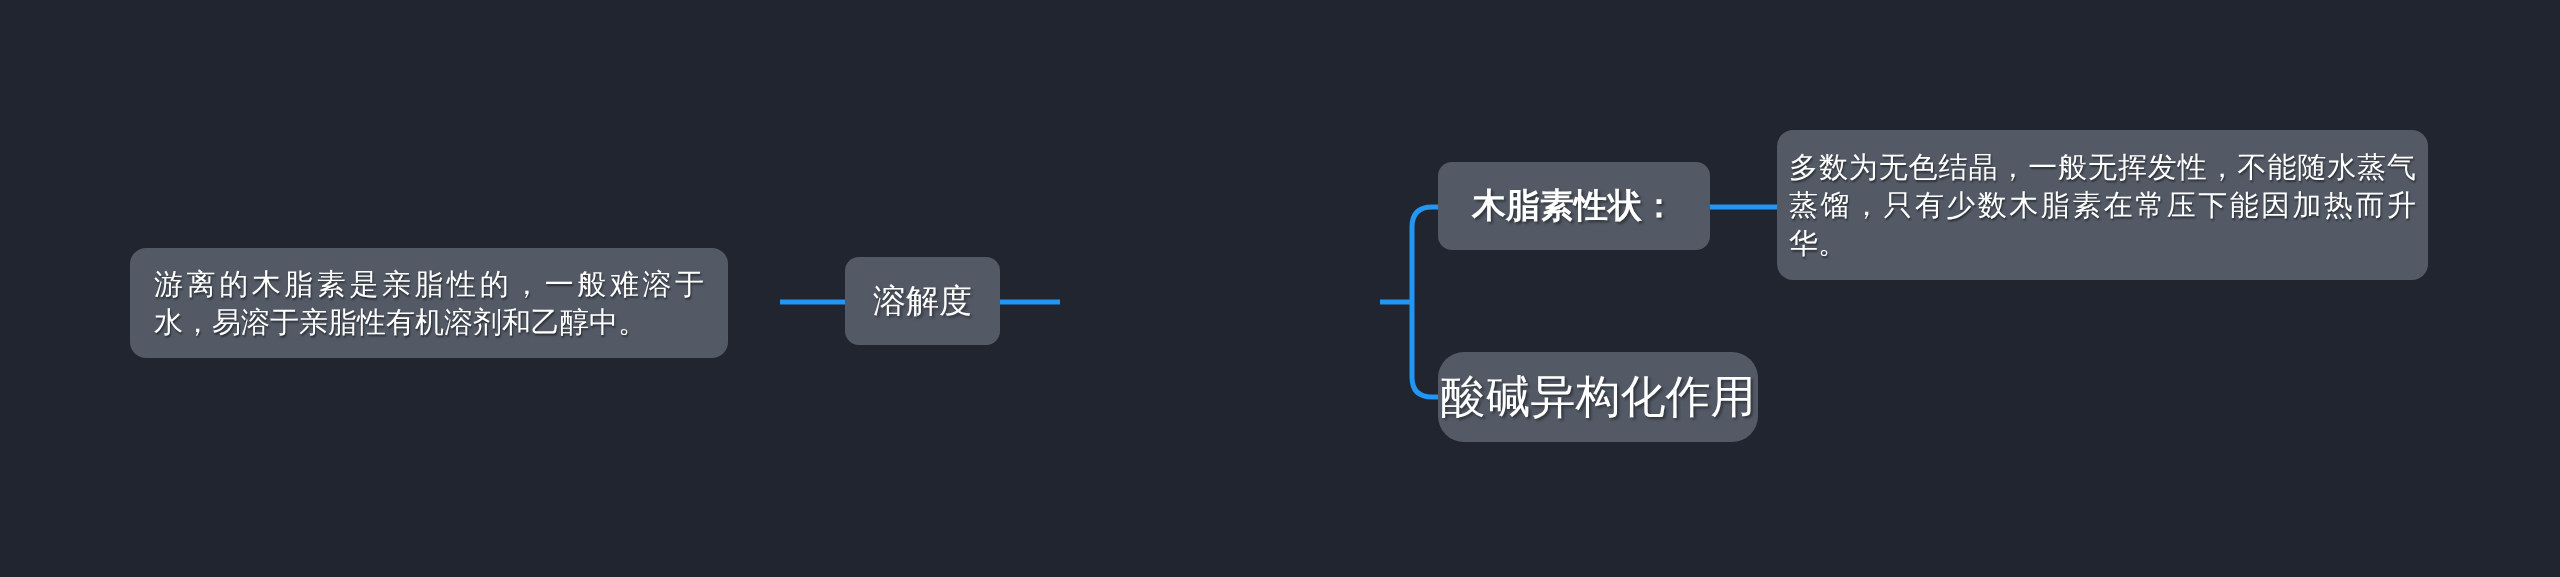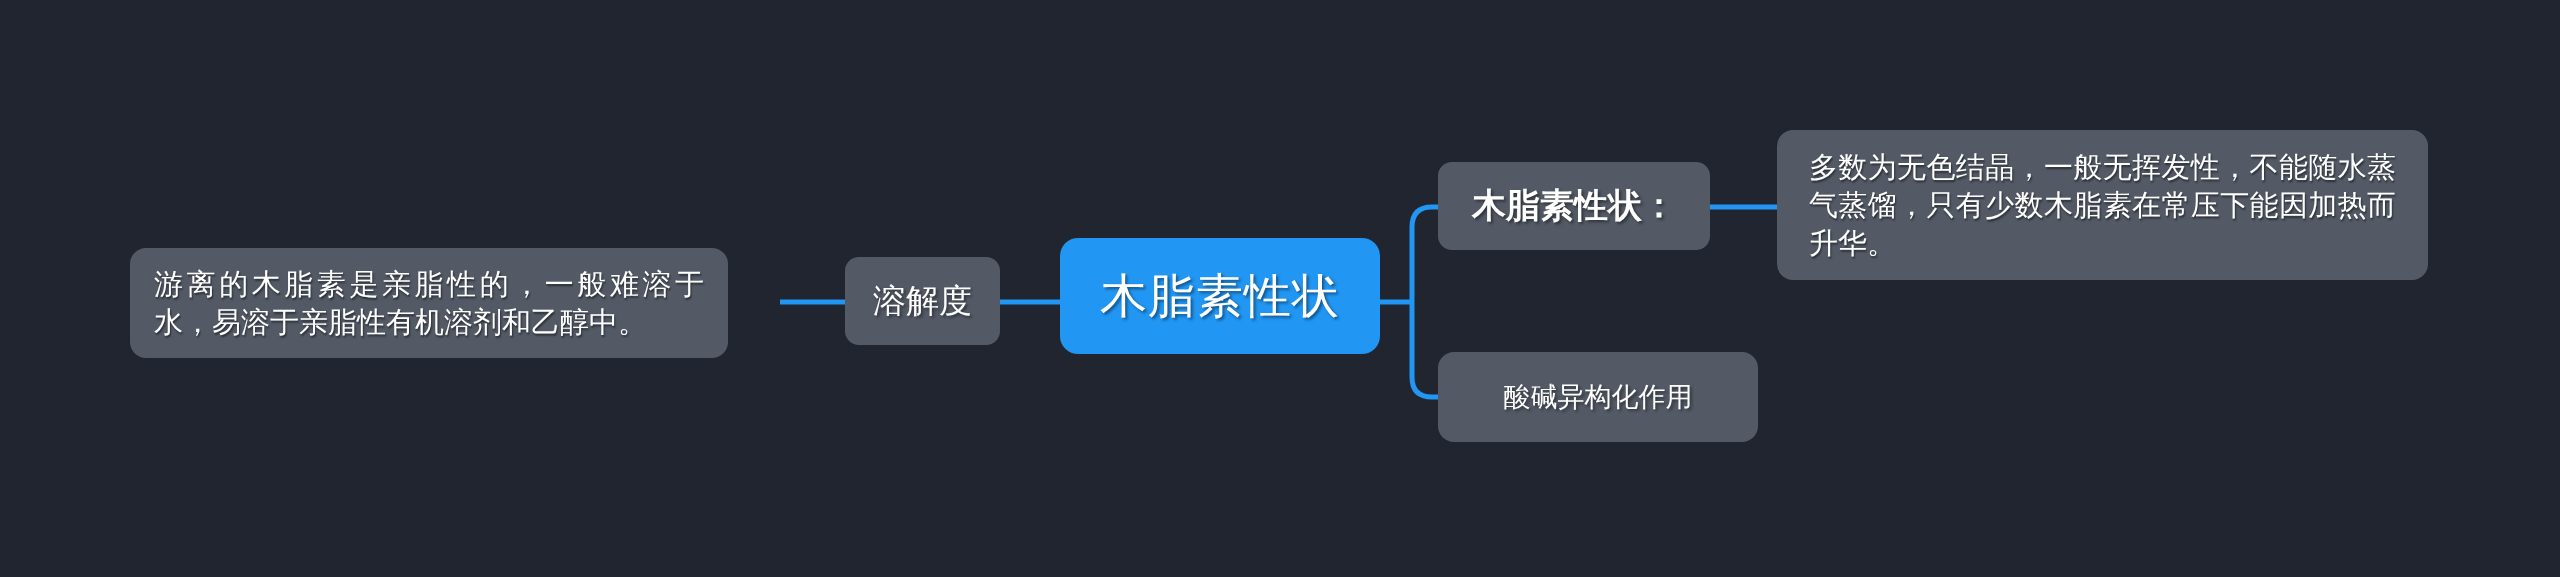--- a/index.html
+++ b/index.html
@@ -67,21 +67,21 @@
     top: 248px;
     width: 598px;
     height: 110px;
     padding: 17px 24px;
   }
   .detail-right {
     left: 1777px;
     top: 130px;
     width: 651px;
     height: 150px;
-    padding: 18px 32px;
+    padding: 18px 12px;
   }
   .topic-solubility {
     left: 845px;
     top: 257px;
     width: 155px;
     height: 88px;
     border-radius: 14px;
     font-size: 33px;
     text-align: center;
   }
@@ -92,42 +92,41 @@
     height: 88px;
     border-radius: 14px;
     font-size: 34px;
     font-weight: bold;
   }
   .topic-acidbase {
     left: 1438px;
     top: 352px;
     width: 320px;
     height: 90px;
-    border-radius: 16px;
-    font-size: 27px;
+    border-radius: 26px;
+    font-size: 45px;
   }
 </style>
 </head>
 <body>
 
 <div class="canvas">
 
   <svg class="connector-layer" viewBox="0 0 2560 577" xmlns="http://www.w3.org/2000/svg">
     <path d="M780 302 H845"></path>
     <path d="M1000 302 H1060"></path>
     <path d="M1380 302 H1412"></path>
     <path d="M1438 207 H1432 Q1412 207 1412 227 V377 Q1412 397 1432 397 H1438"></path>
     <path d="M1710 207 H1777"></path>
   </svg>
 
   <div class="node node-gray node-detail detail-left">游离的木脂素是亲脂性的，一般难溶于水，易溶于亲脂性有机溶剂和乙醇中。</div>
 
   <div class="node node-gray topic-solubility">溶解度</div>
 
-  <div class="node node-root">木脂素性状</div>
 
   <div class="node node-gray topic-properties">木脂素性状：</div>
 
   <div class="node node-gray node-detail detail-right">多数为无色结晶，一般无挥发性，不能随水蒸气蒸馏，只有少数木脂素在常压下能因加热而升华。</div>
 
   <div class="node node-gray topic-acidbase">酸碱异构化作用</div>
 
 </div>
 
 </body></html>

